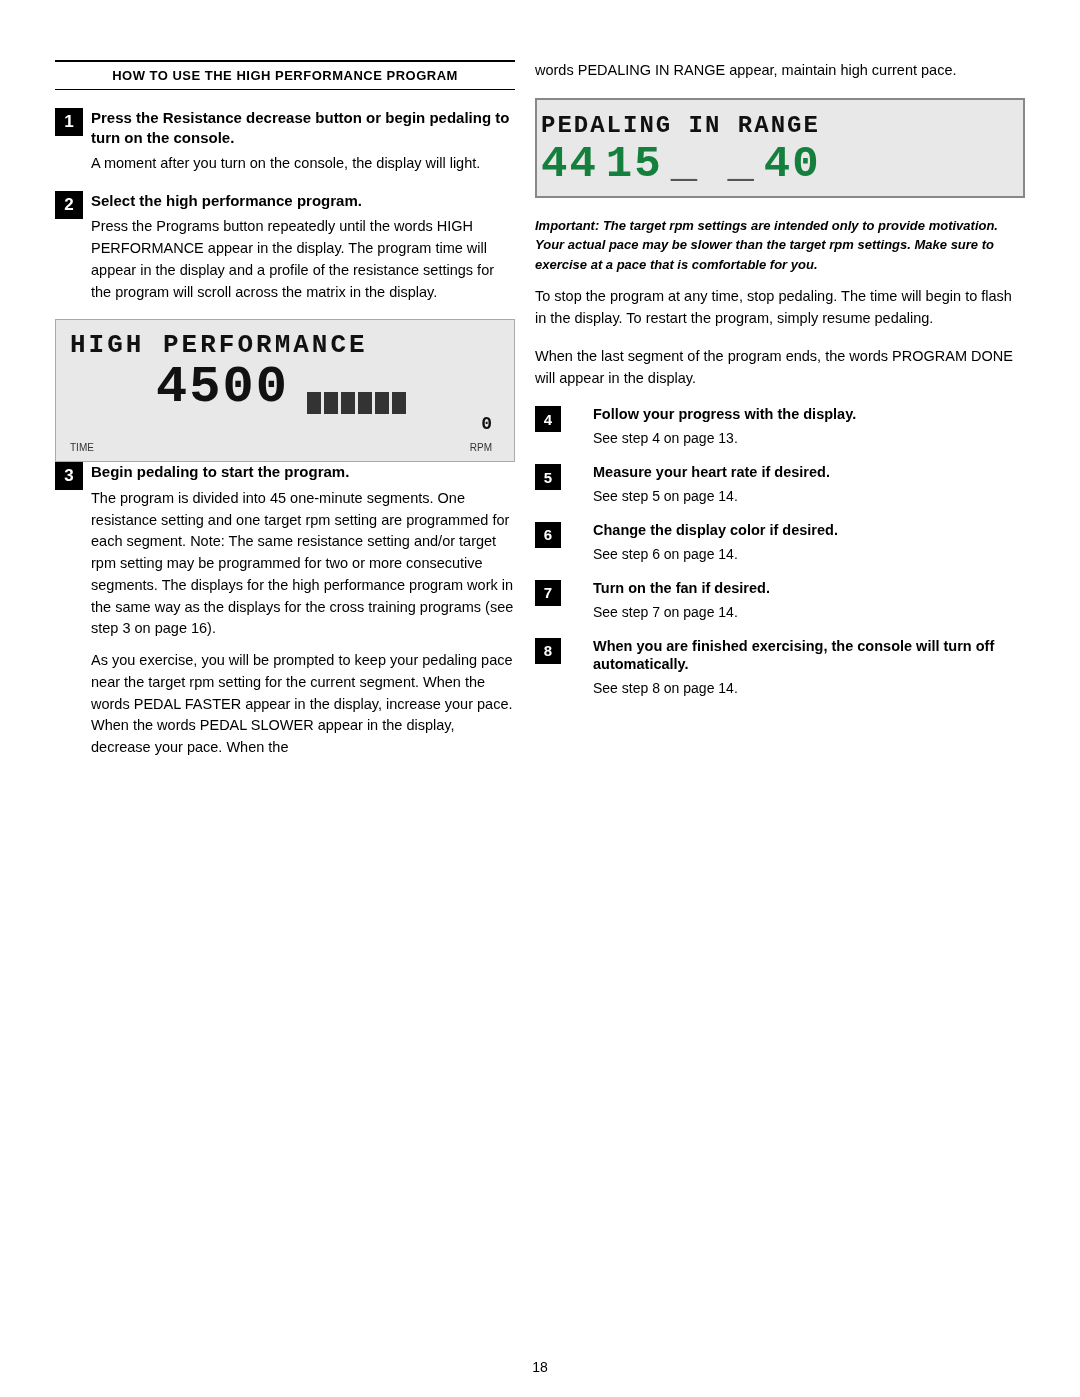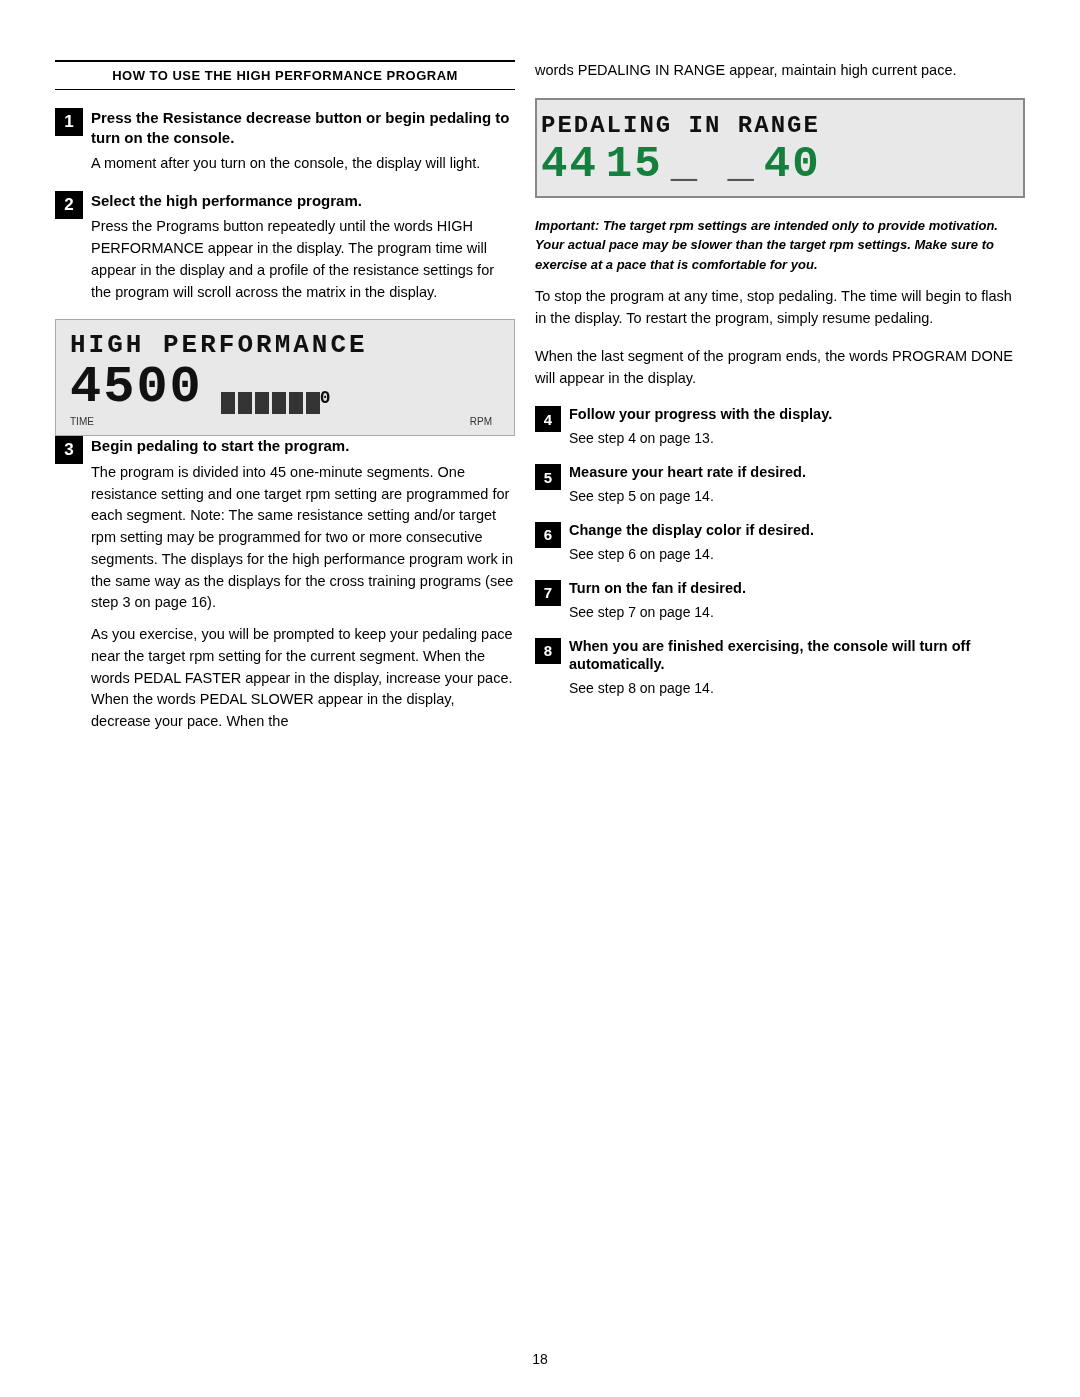--- a/index.html
+++ b/index.html
@@ -85,21 +85,23 @@
       font-size: 26px;
       font-weight: bold;
       letter-spacing: 3px;
       font-family: 'Courier New', monospace;
       color: #111;
       text-transform: uppercase;
     }
     .lcd-bottom-row {
       display: flex;
       align-items: center;
+      justify-content: space-between;
       margin-top: 2px;
+      flex-direction: column;
     }
     .lcd-big-num {
       font-size: 52px;
       font-weight: bold;
       font-family: 'Courier New', monospace;
       color: #111;
       letter-spacing: 2px;
       line-height: 1;
     }
     .lcd-bars {
@@ -173,20 +175,21 @@
       font-family: Arial, sans-serif;
       display: flex;
       align-items: center;
       justify-content: center;
       flex-shrink: 0;
       margin-right: 8px;
       margin-top: 1px;
     }
     .right-step-content {
       flex: 1;
+      margin-left: 24px;
     }
     .right-step-title {
       font-weight: bold;
       font-size: 14.5px;
       font-family: Arial, sans-serif;
       margin-bottom: 4px;
       line-height: 1.3;
     }
     .right-step-body {
       font-size: 14px;
@@ -202,21 +205,21 @@
     .bold-para {
       font-weight: bold;
       font-size: 13px;
       line-height: 1.5;
       font-family: Arial, sans-serif;
       margin-bottom: 12px;
       font-style: italic;
     }
     .page-number {
       position: absolute;
-      bottom: 30px;
+      bottom: 22px;
       left: 50%;
       transform: translateX(-50%);
       font-size: 14px;
       font-family: Arial, sans-serif;
       margin-top: 20px;
     }
   </style>
 </head>
 <body>
 

